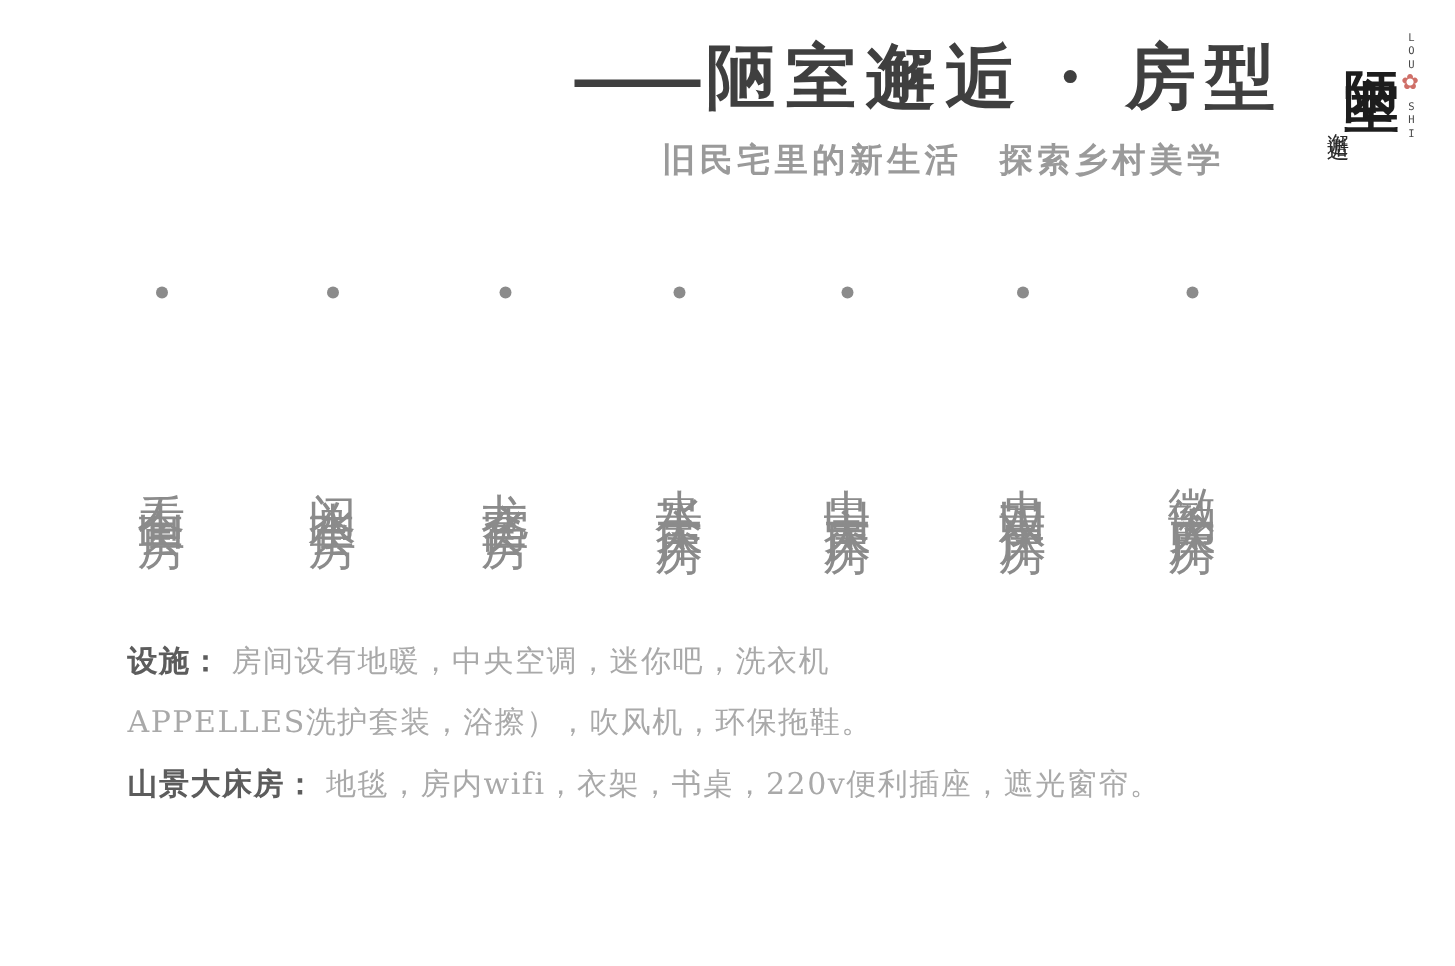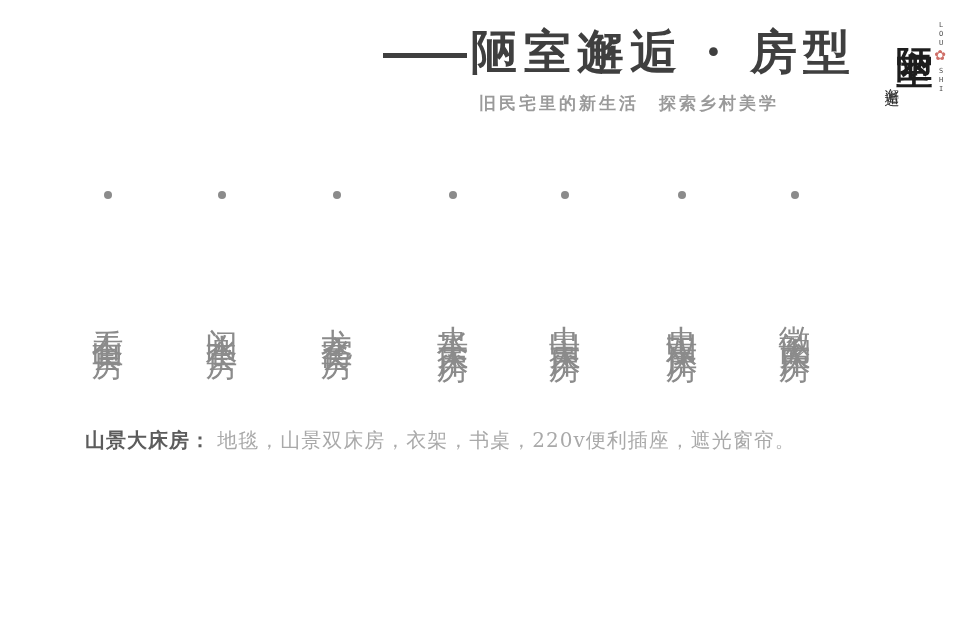--- a/index.html
+++ b/index.html
@@ -21,21 +21,21 @@
     width:84px; height:5px; background:#3f3f3f;
     margin-right:4px; margin-top:6px;
   }
   .title-text {
     font-size:47px; font-weight:700; color:#3f3f3f;
     letter-spacing:6px; line-height:52px;
   }
   .subtitle {
     position:absolute; left:383px; top:92px; width:492px;
     text-align:center;
-    font-size:17px; font-weight:700; color:#9a9a9a;
+    font-size:22px; font-weight:700; color:#9a9a9a;
     letter-spacing:3px; white-space:pre;
   }
 
   
   .logo { position:absolute; top:14px; right:10px; width:82px; height:120px; }
   .logo-calligraphy {
     position:absolute; left:14px; top:4px;
     writing-mode:vertical-rl; text-orientation:upright;
     font-size:37px; line-height:46px; letter-spacing:2px;
     font-weight:700; color:#1d1d1d;
@@ -126,16 +126,24 @@
   <div class="room-dot"></div>
   <div class="room-name">山景双床房</div>
 </div>
 <div class="room-col col-7">
   <div class="room-dot"></div>
   <div class="room-name">徽韵大床房</div>
 </div>
 
 <div class="amenities">
   <div class="amenity-line">
+    <span class="amenity-label">设施：</span>
+    <span class="amenity-text">房间设有地暖，中央空调，迷你吧，洗衣机</span>
+  </div>
+  <div class="amenity-line">
+    <span class="amenity-label"></span>
+    <span class="amenity-text">APPELLES洗护套装，浴擦），吹风机，环保拖鞋。</span>
+  </div>
+  <div class="amenity-line">
     <span class="amenity-label">山景大床房：</span>
-    <span class="amenity-text">地毯，山景双床房，衣架，书桌，220v便利插座，遮光窗帘。</span>
+    <span class="amenity-text">地毯，房内wifi，衣架，书桌，220v便利插座，遮光窗帘。</span>
   </div>
 </div>
 
 </body></html>

